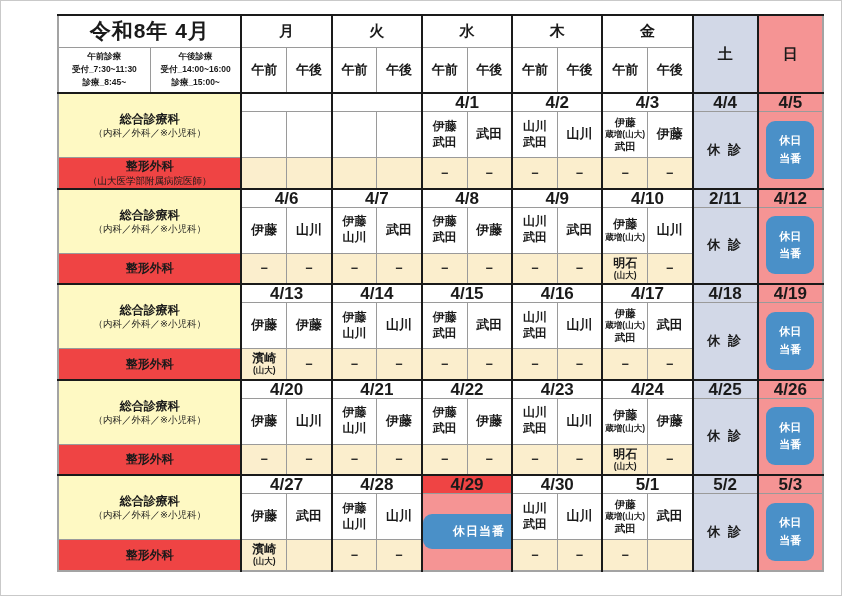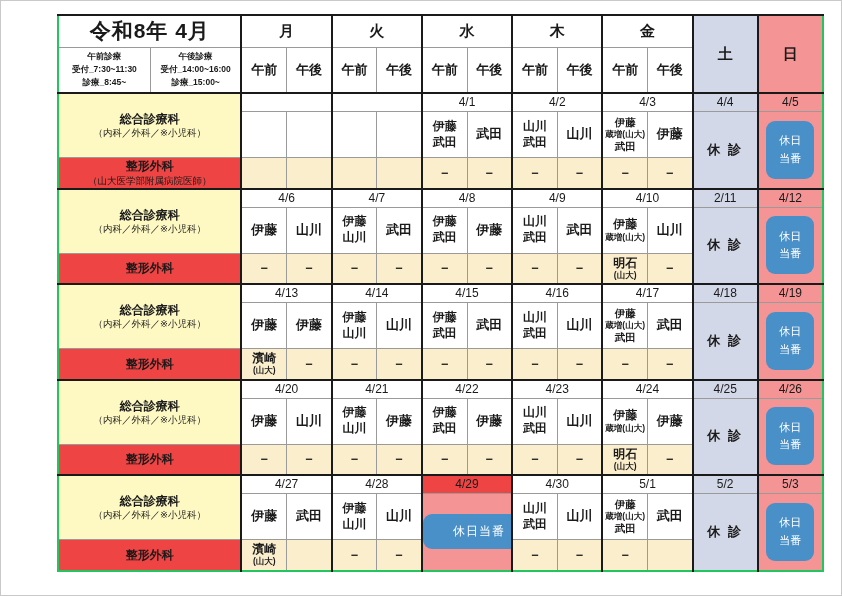--- a/index.html
+++ b/index.html
@@ -4,21 +4,21 @@
 <style>
   html,body{margin:0;padding:0;background:#fff;}
   .page{
     width:842px;height:596px;box-sizing:border-box;position:relative;
     background:#fff;border:1px solid #c9c9c9;
     font-family:"Liberation Sans","DejaVu Sans",sans-serif;color:#1a1a1a;
     padding:13px 0 0 56px;
   }
   table.sched{
     border-collapse:collapse;table-layout:fixed;width:767px;
-    border:2px solid #22c55e;
+    border:2px solid #a3a3a3;
   }
   .sched td,.sched th{
     border:1px solid #9a9a9a;padding:0;text-align:center;vertical-align:middle;
     overflow:hidden;
   }
   
   .db{border-left:2px solid #1a1a1a !important;}
   
   .tr-date td{border-top:2px solid #1a1a1a;}
   .tr-h1 th{border-top:2px solid #1a1a1a;}
@@ -29,41 +29,41 @@
   .title{font-size:21px;font-weight:bold;letter-spacing:1px;}
   .info{
     font-size:8.5px;font-weight:bold;text-align:left;vertical-align:middle;
     padding:2px 3px;line-height:1.55;white-space:pre-line;
   }
   .dayname{font-size:15px;font-weight:bold;background:#fff;}
   .ampm{font-size:13px;font-weight:bold;background:#fff;}
   .sat{background:#d2d8e7;}
   .sun{background:#f59494;}
   .wehead{font-size:15px;font-weight:bold;}
-  .date{font-size:12px;font-weight:normal;line-height:17px;margin-left:39px;}
+  .date{font-size:17px;font-weight:bold;line-height:17px;margin-left:39px;}
   .date.holiday{background:#ef4444;}
 
   .glabel{background:#fef9c3;}
   .gl1{font-size:12px;font-weight:bold;line-height:1.35;}
   .gl2{font-size:9.5px;font-weight:normal;line-height:1.3;}
   .olabel{background:#ef4444;}
 
   .doc{font-size:13px;font-weight:bold;background:#fff;line-height:1.3;}
   .odoc{font-size:13px;font-weight:bold;background:#fbeecd;line-height:1.2;}
   .ln{display:block;}
   .lines-2 .ln{font-size:12px;}
   .lines-3 .ln{font-size:10.5px;line-height:1.25;}
   .ln.sub{font-size:8.5px;line-height:1.3;}
 
   .closed{font-size:13px;font-weight:bold;letter-spacing:2px;}
   .suncell{vertical-align:middle;}
   .holiday-cell{background:#f59494;}
   .badge{
     display:inline-flex;align-items:center;justify-content:center;
-    background:#4a90c8;color:#fff;font-weight:normal;border-radius:9px;
+    background:#4a90c8;color:#fff;font-weight:bold;border-radius:9px;
     white-space:pre-line;
   }
   .badge-v{width:48px;height:58px;font-size:11px;line-height:1.6;}
   .badge-h{width:112px;height:35px;font-size:12px;letter-spacing:1px;}
 
   .footnote{
     margin-top:5px;font-size:11.5px;font-weight:bold;letter-spacing:0.2px;
   }
   .footnote .u{text-decoration:underline;}
 </style>

